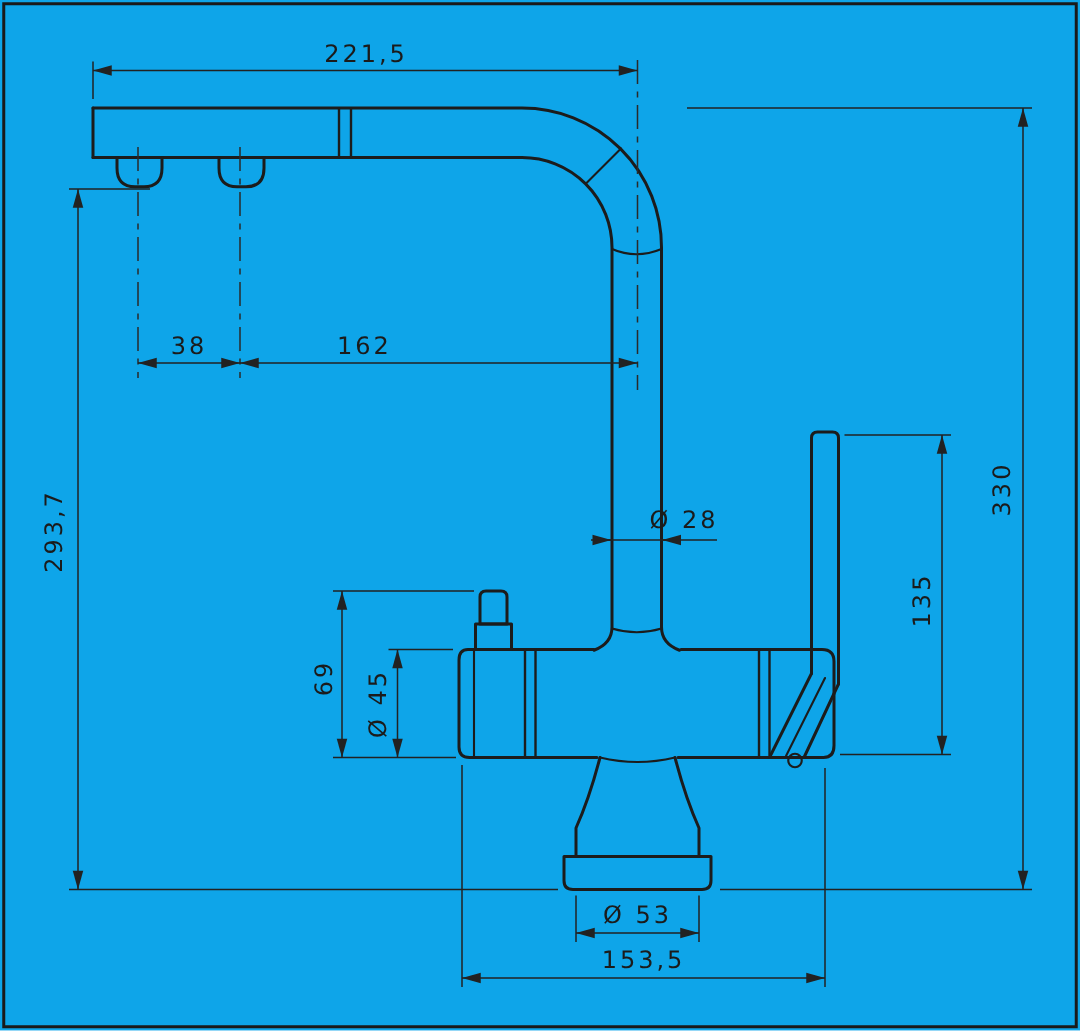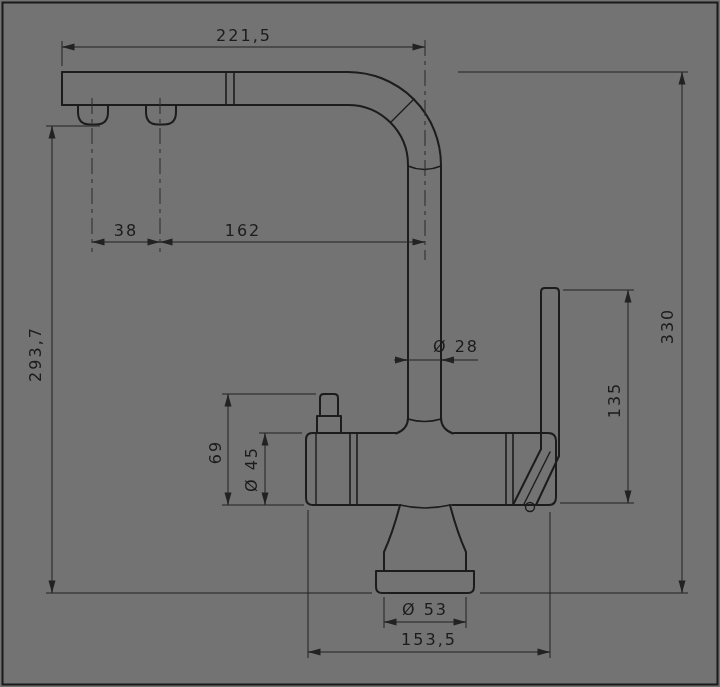--- a/index.html
+++ b/index.html
@@ -4,21 +4,21 @@
 <style>
   html, body {
     margin: 0;
     padding: 0;
     background: #ffffff;
     font-family: "DejaVu Sans", sans-serif;
   }
   .sheet {
     width: 720px;
     height: 687px;
-    background: #737373;
+    background: #0ea5e9;
     position: relative;
   }
   svg { display: block; }
   .outline    { stroke: #1c1c1c; stroke-width: 2;   fill: none; stroke-linecap: round; stroke-linejoin: round; }
   .detail     { stroke: #1c1c1c; stroke-width: 1.4; fill: none; stroke-linecap: round; }
   .joint      { stroke: #1c1c1c; stroke-width: 1.6; fill: none; }
   .dimline    { stroke: #222222; stroke-width: 1;   fill: none; }
   .extline    { stroke: #222222; stroke-width: 1;   fill: none; }
   .centerline { stroke: #2a2a2a; stroke-width: 1;   fill: none; stroke-dasharray: 16 5 4 5; }
   .dimtext    { font-family: "DejaVu Sans", sans-serif; font-size: 16px; fill: #1b1b1b; letter-spacing: 2px; }

